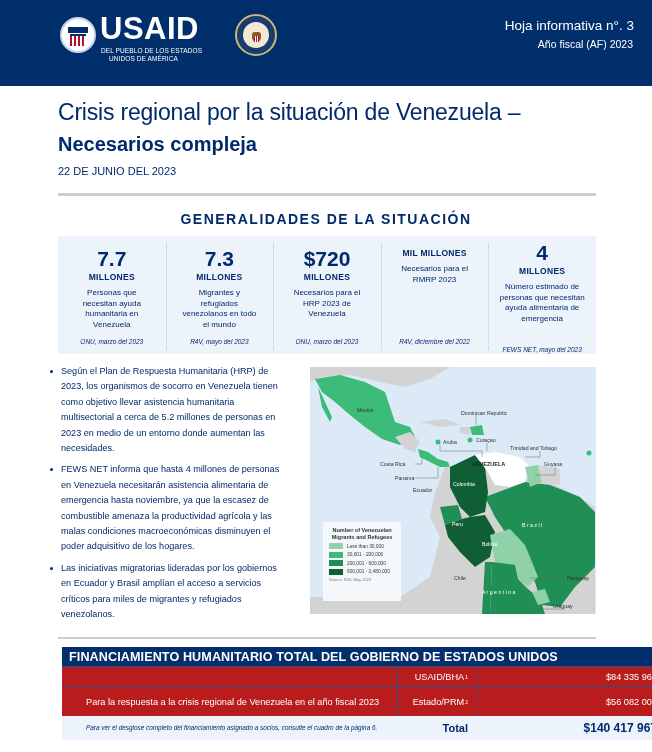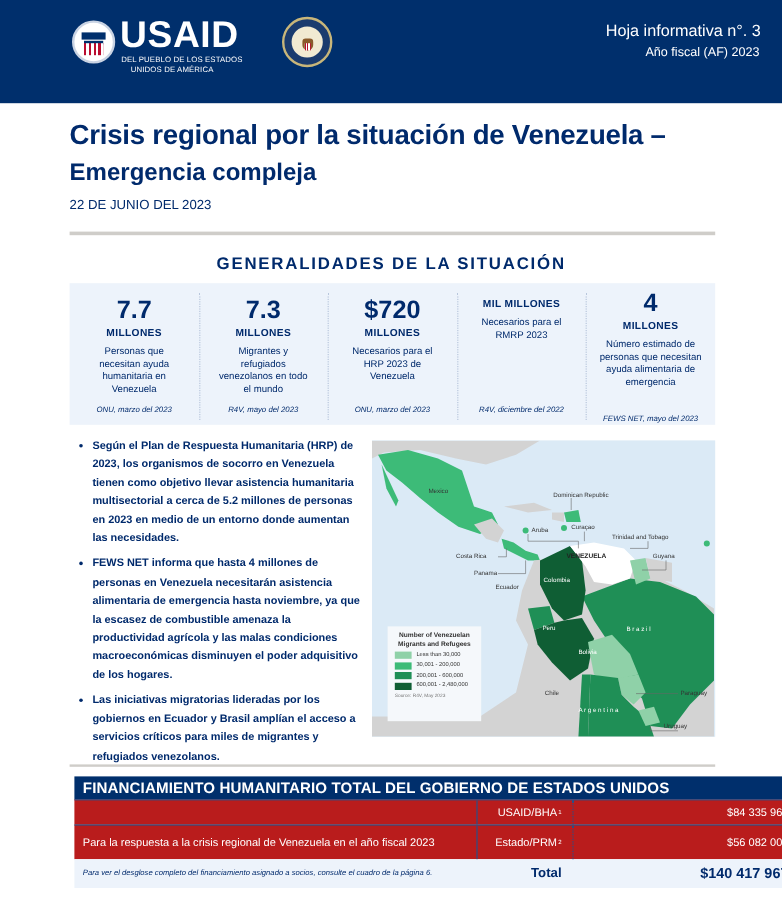--- a/index.html
+++ b/index.html
@@ -17,41 +17,41 @@
   .usaid-tag { position: absolute; left: 101px; top: 47px; font-size: 6.5px; color: #ffffff; line-height: 8px; letter-spacing: 0.1px; }
   .state-seal { position: absolute; left: 235px; top: 14px; width: 42px; height: 42px; border-radius: 50%; background: #1a3b6e; border: 2px solid #c8b67a; }
   .state-seal .inner { position: absolute; left: 6px; top: 6px; width: 26px; height: 26px; border-radius: 50%; background: #f1ead2; }
   .state-seal .eagle { position: absolute; left: 9px; top: 10px; width: 9px; height: 10px; background: #8a5a2b; border-radius: 3px 3px 5px 5px; }
   .state-seal .shield { position: absolute; left: 11px; top: 14px; width: 5px; height: 6px;
      background: repeating-linear-gradient(90deg, #ba0c2f 0 1px, #ffffff 1px 2px); }
   .sheet-no { position: absolute; right: 18px; top: 18px; font-size: 13.5px; color: #ffffff; text-align: right; }
   .fiscal { position: absolute; right: 19px; top: 38px; font-size: 10.5px; color: #ffffff; text-align: right; }
 
   
-  .title { position: absolute; left: 58px; top: 99px; font-size: 23px; font-weight: bold; color: #002a6c; letter-spacing: -0.2px; }
+  .title { position: absolute; left: 58px; top: 99px; font-size: 23px; font-weight: normal; color: #002a6c; letter-spacing: -0.2px; }
   .subtitle { position: absolute; left: 58px; top: 133px; font-size: 20px; color: #002a6c; }
   .date { position: absolute; left: 58px; top: 165px; font-size: 11px; color: #002a6c; }
   .rule { position: absolute; left: 58px; top: 193px; width: 538px; height: 3px; background: #cfcdc9; }
 
   .section-h { position: absolute; left: 0; width: 652px; top: 211px; text-align: center; font-size: 14px; font-weight: bold; letter-spacing: 1.5px; color: #002a6c; }
 
   
   .stats { position: absolute; left: 58px; top: 236px; width: 538px; height: 118px; background: #edf3fb; display: flex; }
   .stat { flex: 1; text-align: center; position: relative; padding-top: 11px; }
   .stat + .stat::before { content: ""; position: absolute; left: 0; top: 8px; bottom: 4px; border-left: 1px dotted #b8c6dc; }
   .stat .num { font-size: 21px; font-weight: bold; color: #002a6c; line-height: 24px; }
   .stat .unit { font-size: 8.5px; font-weight: bold; color: #002a6c; letter-spacing: 0.3px; margin-top: 1px; }
   .stat .desc { font-size: 8px; color: #002a6c; line-height: 10.5px; margin: 6px auto 0; width: 80px; }
   .stat .src { position: absolute; left: 0; right: 0; bottom: 9px; font-size: 6.5px; font-style: italic; color: #002a6c; }
   .stat.last .src { bottom: 0; line-height: 8px; }
   .stat.last { padding-top: 5px; }
   .stat.last .desc { width: 86px; }
 
   
-  .bullets { position: absolute; left: 64px; top: 364px; width: 240px; list-style: none; font-weight: bold; }
+  .bullets { position: absolute; left: 48px; top: 364px; width: 240px; list-style: none; }
   .bullets li { position: relative; padding-left: 13px; font-size: 9.1px; line-height: 15.4px; color: #002a6c; margin-bottom: 6px; }
   .bullets li::before { content: ""; position: absolute; left: 2px; top: 6px; width: 3px; height: 3px; border-radius: 50%; background: #002a6c; }
 
   
   .map { position: absolute; left: 310px; top: 367px; width: 286px; height: 247px; background: #dbeaf6; overflow: hidden; }
   .map svg { position: absolute; left: 0; top: 0; }
   .lbl { position: absolute; font-size: 5.2px; color: #333; white-space: nowrap; }
   .lbl.w { color: #ffffff; }
   .lbl.ven { font-weight: bold; font-size: 5.5px; color: #222; }
   .legend { position: absolute; left: 13px; top: 155px; width: 78px; height: 79px; background: #f5f8fb; padding: 5px 6px; }
@@ -61,21 +61,21 @@
   .legend .rt { font-size: 4.8px; color: #333; }
   .legend .ls { font-size: 4px; color: #777; margin-top: 1px; }
 
   
   .rule2 { position: absolute; left: 58px; top: 637px; width: 538px; height: 2px; background: #cfcdc9; }
   .fund { position: absolute; left: 62px; top: 647px; width: 602px; }
   .fund .hd { background: #002f6c; color: #ffffff; font-size: 12.6px; font-weight: bold; padding: 3px 0 0 7px; height: 19px; letter-spacing: 0.1px; }
   .fund .row1, .fund .row2 { background: #b91c1c; display: flex; color: #ffffff; border-top: 1px solid #2b4f85; }
   .fund .row1 { height: 21px; }
   .fund .row2 { height: 29px; }
-  .fund .c1 { width: 335px; font-size: 9.2px; padding-left: 7px; display: flex; align-items: center; }
+  .fund .c1 { width: 335px; font-size: 9.2px; padding-left: 24px; display: flex; align-items: center; }
   .fund .c2 { width: 80px; font-size: 9.2px; text-align: right; padding-right: 9px; display: flex; align-items: center; justify-content: flex-end; border-left: 1px solid #2b4f85; }
   .fund .c3 { flex: 1; font-size: 9.2px; text-align: right; padding-right: 7px; display: flex; align-items: center; justify-content: flex-end; border-left: 1px dotted #2b4f85; }
   .fund sup { font-size: 5px; vertical-align: super; margin-left: 1px; }
   .fund .row3 { background: #edf3fb; display: flex; height: 24px; }
   .fund .row3 .c1 { color: #002a6c; font-size: 6.4px; font-style: italic; line-height: 7.5px; padding-right: 6px; }
   .fund .row3 .c2 { color: #002a6c; font-size: 11px; font-weight: bold; border-left: none; }
   .fund .row3 .c3 { color: #002a6c; font-size: 12px; font-weight: bold; border-left: none; }
 </style>
 </head>
 <body>
@@ -95,21 +95,21 @@
     <div class="inner">
         <div class="eagle"></div>
         <div class="shield"></div>
       </div>
   </div>
   <div class="sheet-no">Hoja informativa n°. 3</div>
   <div class="fiscal">Año fiscal (AF) 2023</div>
 </div>
 
 <h1 class="title">Crisis regional por la situación de Venezuela –</h1>
-<h2 class="subtitle">Emergencia compleja</h2>
+<h2 class="subtitle">Necesarios compleja</h2>
 <div class="date">22 DE JUNIO DEL 2023</div>
 <div class="rule"></div>
 
 <div class="section-h">GENERALIDADES DE LA SITUACIÓN</div>
 
 <div class="stats">
   <div class="stat">
     <div class="num">7.7</div>
     <div class="unit">MILLONES</div>
     <div class="desc">Personas que necesitan ayuda humanitaria en Venezuela</div>

